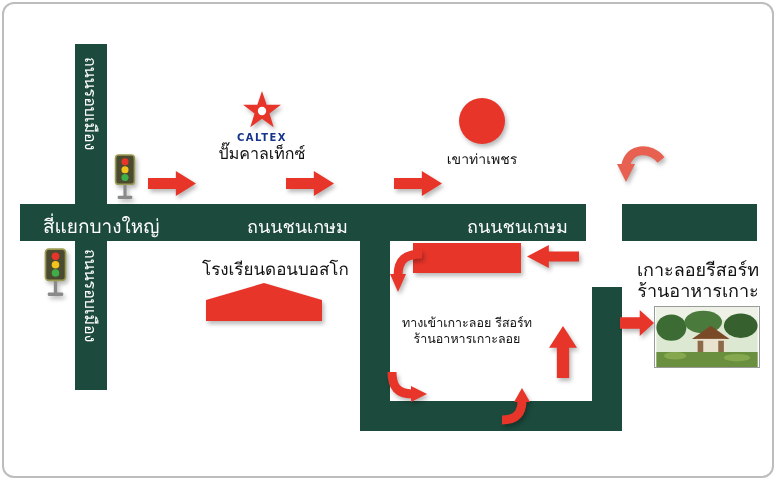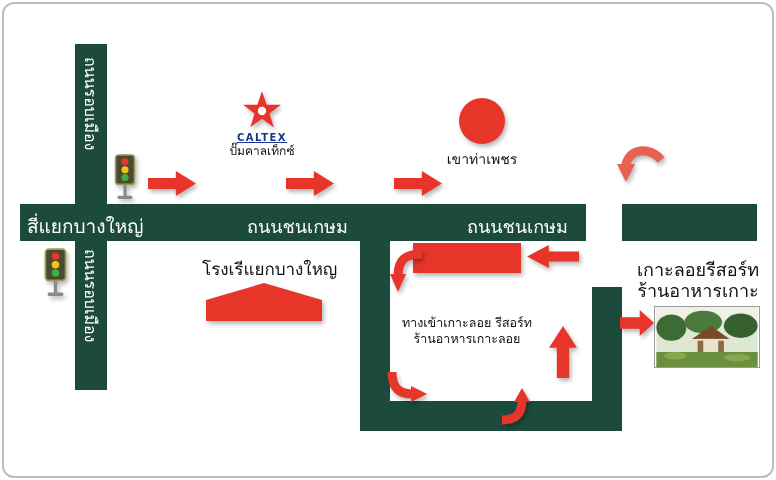--- a/index.html
+++ b/index.html
@@ -15,42 +15,42 @@
 .rot{transform:rotate(90deg);transform-origin:0 0;}
 .blabel{position:absolute;color:var(--text);white-space:nowrap;}
 .center{text-align:center;white-space:normal;}
 .shadow{position:absolute;filter:drop-shadow(2px 3px 2px rgba(0,0,0,.28));}
 .fill{width:100%;height:100%;background:var(--arrow);}
 .arrow-right{clip-path:polygon(0 28%,58% 28%,58% 0,100% 50%,58% 100%,58% 72%,0 72%);}
 .arrow-left{clip-path:polygon(100% 28%,42% 28%,42% 0,0 50%,42% 100%,42% 72%,100% 72%);}
 .arrow-up{clip-path:polygon(28% 100%,28% 42%,0 42%,50% 0,100% 42%,72% 42%,72% 100%);}
 .circle{border-radius:50%;}
 .school-shape{clip-path:polygon(0 100%,0 45%,50% 0,100% 45%,100% 100%);}
-.caltex-word{color:var(--caltex-blue);font-weight:bold;font-size:10px;letter-spacing:1.5px;text-align:center;text-decoration:underline;}
+.caltex-word{color:var(--caltex-blue);font-weight:bold;font-size:10px;letter-spacing:1.5px;text-align:center;}
 .photo{position:absolute;border:1px solid #9a9a9a;}
 svg{display:block;}
 .curve{stroke:var(--arrow);stroke-width:9;fill:none;}
 .head{fill:var(--arrow);}
 </style>
 </head>
 <body>
 
 <div id="map">
   <div class="frame"></div>
 
   <div class="road" style="left:75px;top:44px;width:32px;height:346px;"></div>
   <div class="road" style="left:20px;top:204px;width:566px;height:37px;"></div>
   <div class="road" style="left:622px;top:204px;width:135px;height:37px;"></div>
   <div class="road" style="left:360px;top:241px;width:30px;height:190px;"></div>
   <div class="road" style="left:360px;top:401px;width:262px;height:30px;"></div>
   <div class="road" style="left:592px;top:287px;width:30px;height:144px;"></div>
 
   <div class="rlabel rot" style="left:103px;top:57px;font-size:16px;">ถนนรอบเมือง</div>
   <div class="rlabel rot" style="left:103px;top:249px;font-size:16px;">ถนนรอบเมือง</div>
-  <div class="rlabel" style="left:27px;top:211px;font-size:19px;">สี่แยกบางใหญ่</div>
+  <div class="rlabel" style="left:43px;top:211px;font-size:19px;">สี่แยกบางใหญ่</div>
   <div class="rlabel" style="left:247px;top:212px;font-size:18px;">ถนนชนเกษม</div>
   <div class="rlabel" style="left:467px;top:212px;font-size:18px;">ถนนชนเกษม</div>
 
   <div class="shadow" style="left:112px;top:154px;width:26px;height:46px;">
     <svg viewBox="0 0 24 44" width="26" height="46">
       <rect x="10.5" y="28" width="3" height="13" fill="#8a8a8a"></rect>
       <rect x="5" y="40" width="14" height="3" rx="1" fill="#8a8a8a"></rect>
       <rect x="3" y="1" width="18" height="28" rx="3" fill="#4a4a30" stroke="#9a9a50" stroke-width="1.5"></rect>
       <circle cx="12" cy="7.5" r="3.4" fill="#e8352a"></circle>
       <circle cx="12" cy="15" r="3.4" fill="#f2c21d"></circle>
@@ -80,35 +80,35 @@
 
   <div style="position:absolute;left:229px;top:90px;width:66px;">
     <div class="shadow" style="position:relative;left:12px;top:0;">
       <svg viewBox="0 0 40 40" width="42" height="42">
         <polygon fill="#e8352a" points="20,1 24.41,13.93 38.07,14.13 27.13,22.32 31.17,35.37 20,27.5 8.83,35.37 12.87,22.32 1.93,14.13 15.59,13.93"></polygon>
         <circle cx="20" cy="20" r="4" fill="#ffffff"></circle>
       </svg>
     </div>
     <div class="caltex-word">CALTEX</div>
   </div>
-  <div class="blabel center" style="left:212px;top:141px;width:100px;font-size:12px;">ปั๊มคาลเท็กซ์</div>
+  <div class="blabel center" style="left:212px;top:141px;width:100px;font-size:16px;">ปั๊มคาลเท็กซ์</div>
 
   <div class="shadow" style="left:459px;top:98px;width:46px;height:46px;">
       <div class="fill circle"></div>
     </div>
   <div class="blabel center" style="left:436px;top:148px;width:92px;font-size:14px;">เขาท่าเพชร</div>
 
   <div class="shadow" style="left:616px;top:146px;width:50px;height:52px;">
     <svg viewBox="0 0 50 52" width="50" height="52">
       <path d="M45,14 C34,0 13,2 10,19" stroke="#e8604f" stroke-width="9" fill="none"></path>
       <polygon points="1,18 19,18 10,36" fill="#e8604f"></polygon>
     </svg>
   </div>
 
-  <div class="blabel" style="left:202px;top:255px;font-size:17px;">โรงเรีแยกบางใหญ</div>
+  <div class="blabel" style="left:202px;top:255px;font-size:17px;">โรงเรียนดอนบอสโก</div>
   <div class="shadow" style="left:206px;top:283px;width:116px;height:38px;">
       <div class="fill school-shape"></div>
     </div>
 
   <div class="shadow" style="left:527px;top:245px;width:52px;height:23px;">
       <div class="fill arrow-left"></div>
     </div>
   <div class="shadow" style="left:413px;top:243px;width:108px;height:30px;">
       <div class="fill"></div>
     </div>

